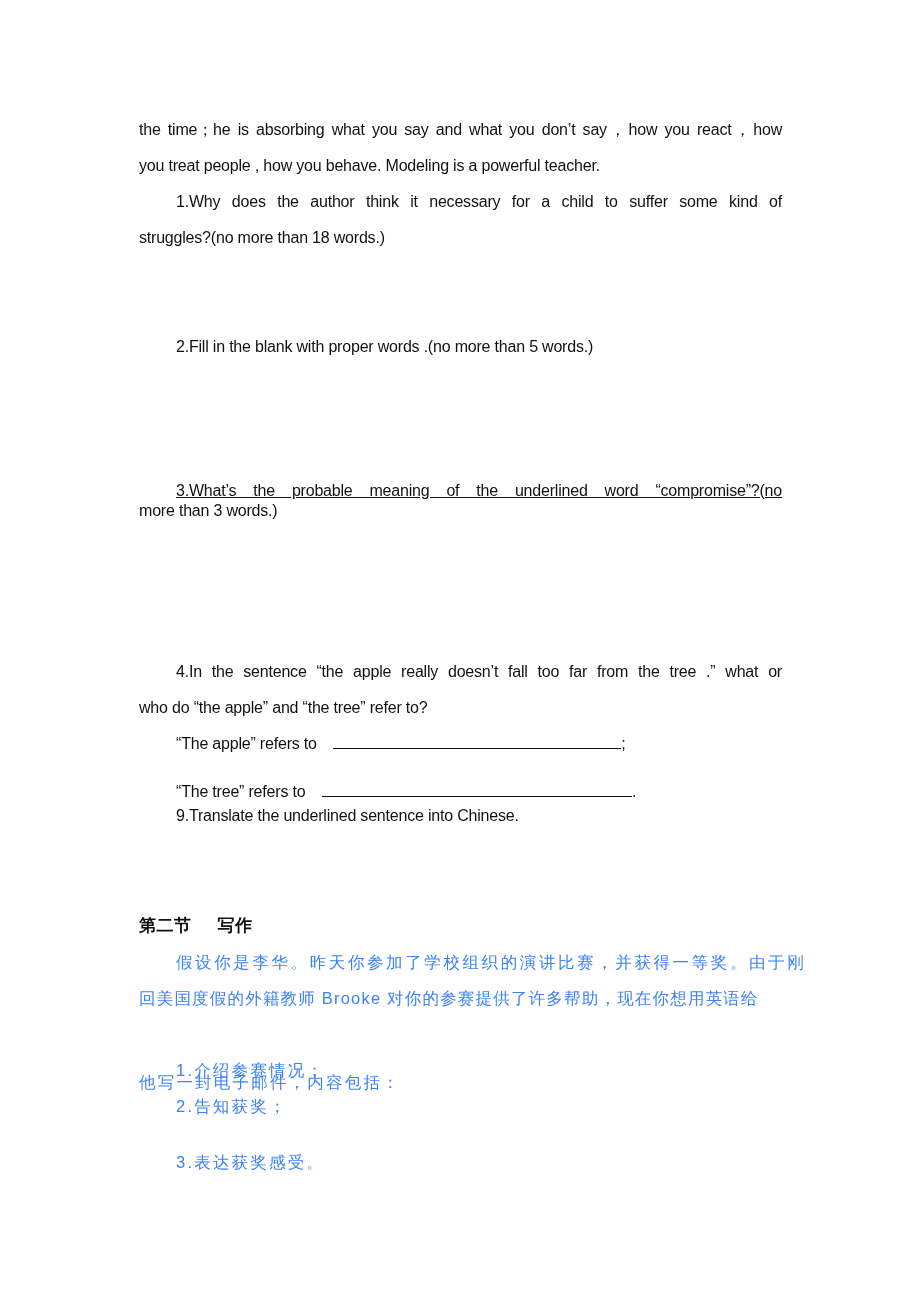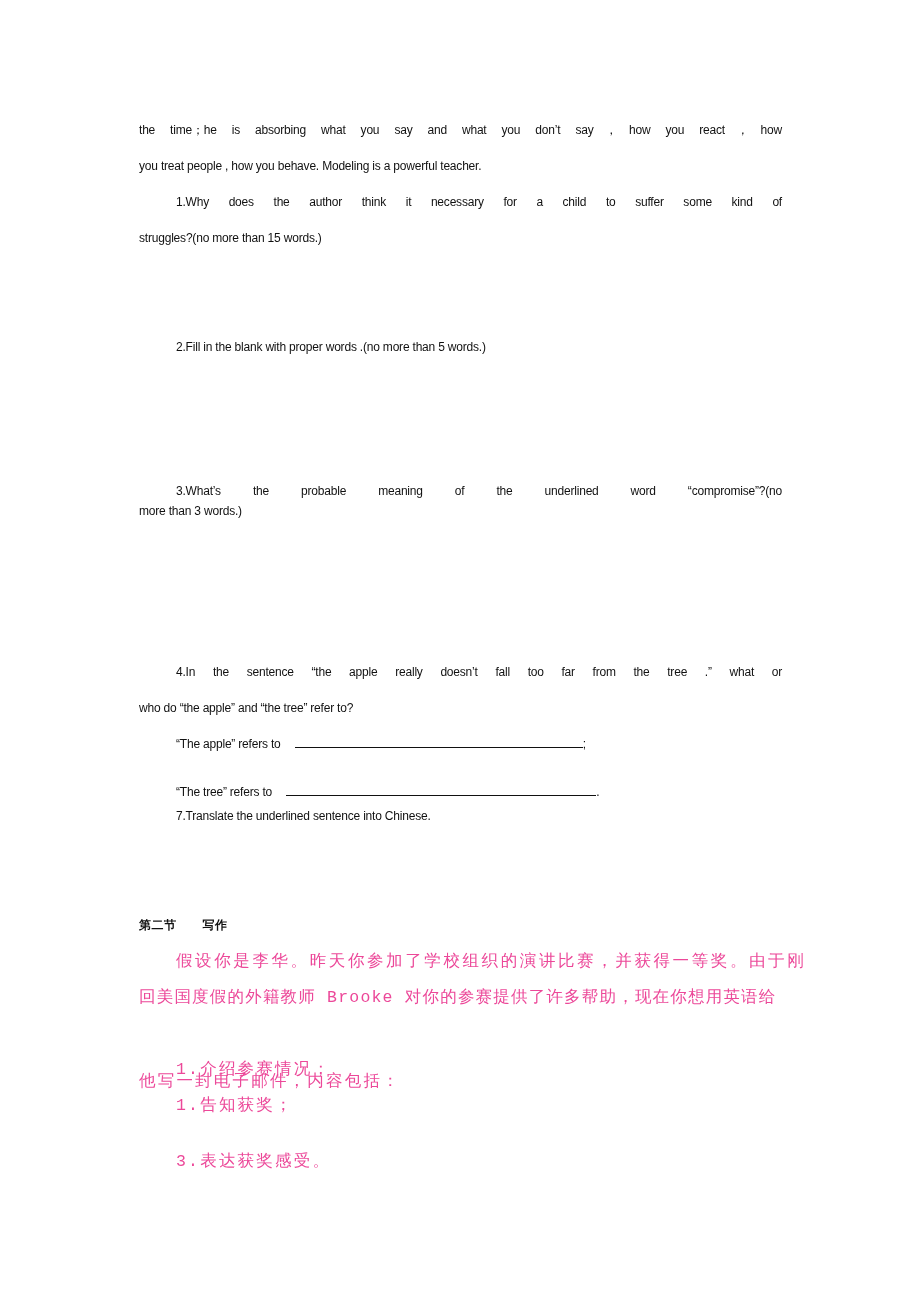--- a/index.html
+++ b/index.html
@@ -18,89 +18,89 @@
     .page {
       position: absolute;
       left: 139px;
       top: 0;
       width: 643px;
     }
     .line {
       position: absolute;
       left: 0;
       width: 643px;
-      font-size: 12px;
+      font-size: 16px;
       line-height: 22px;
       white-space: nowrap;
       letter-spacing: -0.2px;
     }
     .indent { padding-left: 37px; box-sizing: border-box; }
     .justify {
       text-align: justify;
       text-align-last: justify;
       white-space: normal;
     }
     .cjk {
-      font-family: Liberation Mono, monospace;
+      font-family: Liberation Sans, sans-serif;
       font-size: 16.5px;
       letter-spacing: 2.2px;
-      color: #ec4899;
+      color: #3b82f6;
     }
     .heading {
       font-family: "DejaVu Sans", sans-serif;
       font-weight: bold;
-      font-size: 12px;
+      font-size: 17px;
       letter-spacing: 0.5px;
     }
     .blank {
       display: inline-block;
       border-bottom: 1px solid #111111;
       height: 14px;
       vertical-align: baseline;
     }
     .gap { display: inline-block; width: 26px; }
   </style>
 </head>
 <body>
 
 <div class="page">
 
   <div class="line justify" style="top:119px;">the time；he is absorbing what you say and what you don’t say，how you react，how</div>
   <div class="line" style="top:155px;">you treat people , how you behave. Modeling is a powerful teacher.</div>
 
   <div class="line indent justify" style="top:191px;">1.Why does the author think it necessary for a child to suffer some kind of</div>
-  <div class="line" style="top:227px;">struggles?(no more than 15 words.)</div>
+  <div class="line" style="top:227px;">struggles?(no more than 18 words.)</div>
 
   <div class="line indent" style="top:336px;">2.Fill in the blank with proper words .(no more than 5 words.)</div>
 
-  <div class="line indent justify" style="top:480px;">3.What’s the probable meaning of the underlined word “compromise”?(no</div>
+  <div class="line indent justify" style="top:480px;text-decoration:underline;">3.What’s the probable meaning of the underlined word “compromise”?(no</div>
   <div class="line" style="top:500px;">more than 3 words.)</div>
 
   <div class="line indent justify" style="top:661px;">4.In the sentence “the apple really doesn’t fall too far from the tree .” what or</div>
   <div class="line" style="top:697px;">who do “the apple” and “the tree” refer to?</div>
 
   <div class="line indent" style="top:733px;">
     <span>“The apple” refers to</span>
     <span style="display:inline-block;width:8px;"></span>
     <span class="blank" style="width:288px;"></span><span>;</span>
   </div>
 
   <div class="line indent" style="top:769px;margin-top:12px;">
     <span>“The tree” refers to</span>
     <span style="display:inline-block;width:8px;"></span>
     <span class="blank" style="width:310px;"></span><span>.</span>
   </div>
 
-  <div class="line indent" style="top:805px;">7.Translate the underlined sentence into Chinese.</div>
+  <div class="line indent" style="top:805px;">9.Translate the underlined sentence into Chinese.</div>
 
   <div class="line heading" style="top:914px;">
     <span>第二节</span><span class="gap"></span><span>写作</span>
   </div>
 
   <div class="line indent cjk" style="top:951px; letter-spacing:2.6px;">假设你是李华。昨天你参加了学校组织的演讲比赛，并获得一等奖。由于刚</div>
   <div class="line cjk" style="top:987px; letter-spacing:1.2px;">回美国度假的外籍教师 Brooke 对你的参赛提供了许多帮助，现在你想用英语给</div>
   <div class="line cjk" style="top:1023px;margin-top:48px;">他写一封电子邮件，内容包括：</div>
 
   <div class="line indent cjk" style="top:1059px;">1.介绍参赛情况；</div>
-  <div class="line indent cjk" style="top:1095px;">1.告知获奖；</div>
+  <div class="line indent cjk" style="top:1095px;">2.告知获奖；</div>
   <div class="line indent cjk" style="top:1131px;margin-top:20px;">3.表达获奖感受。</div>
 
 </div>
 
 </body></html>

